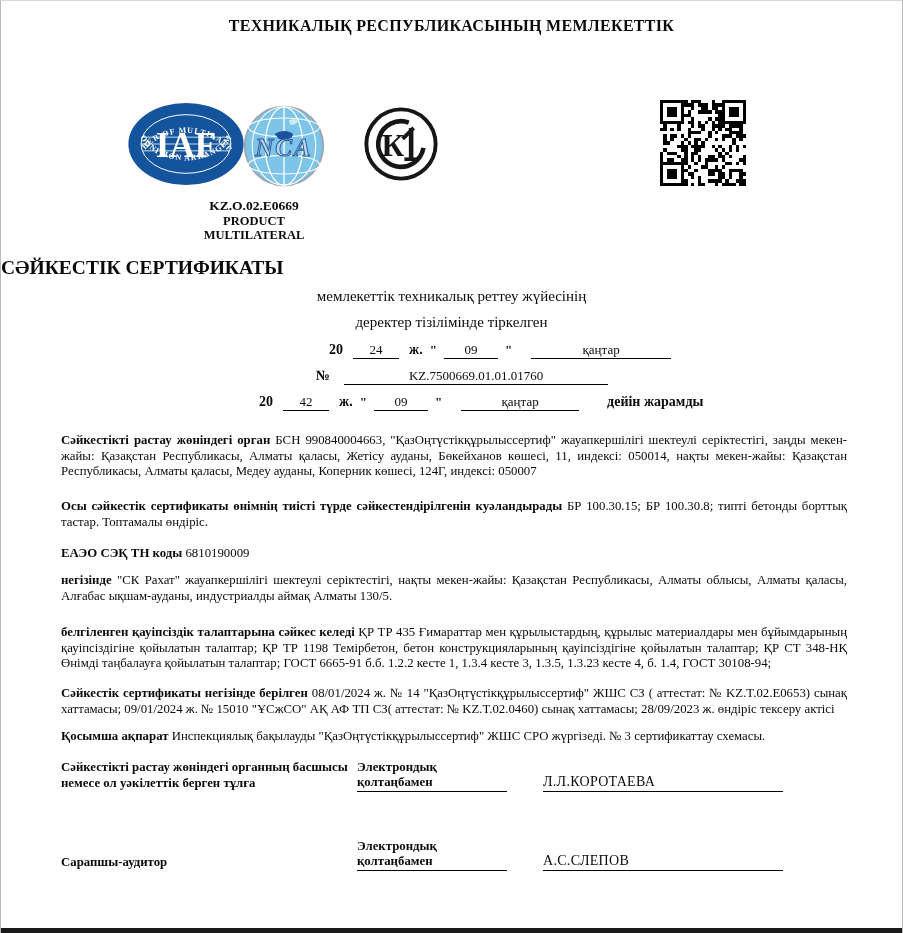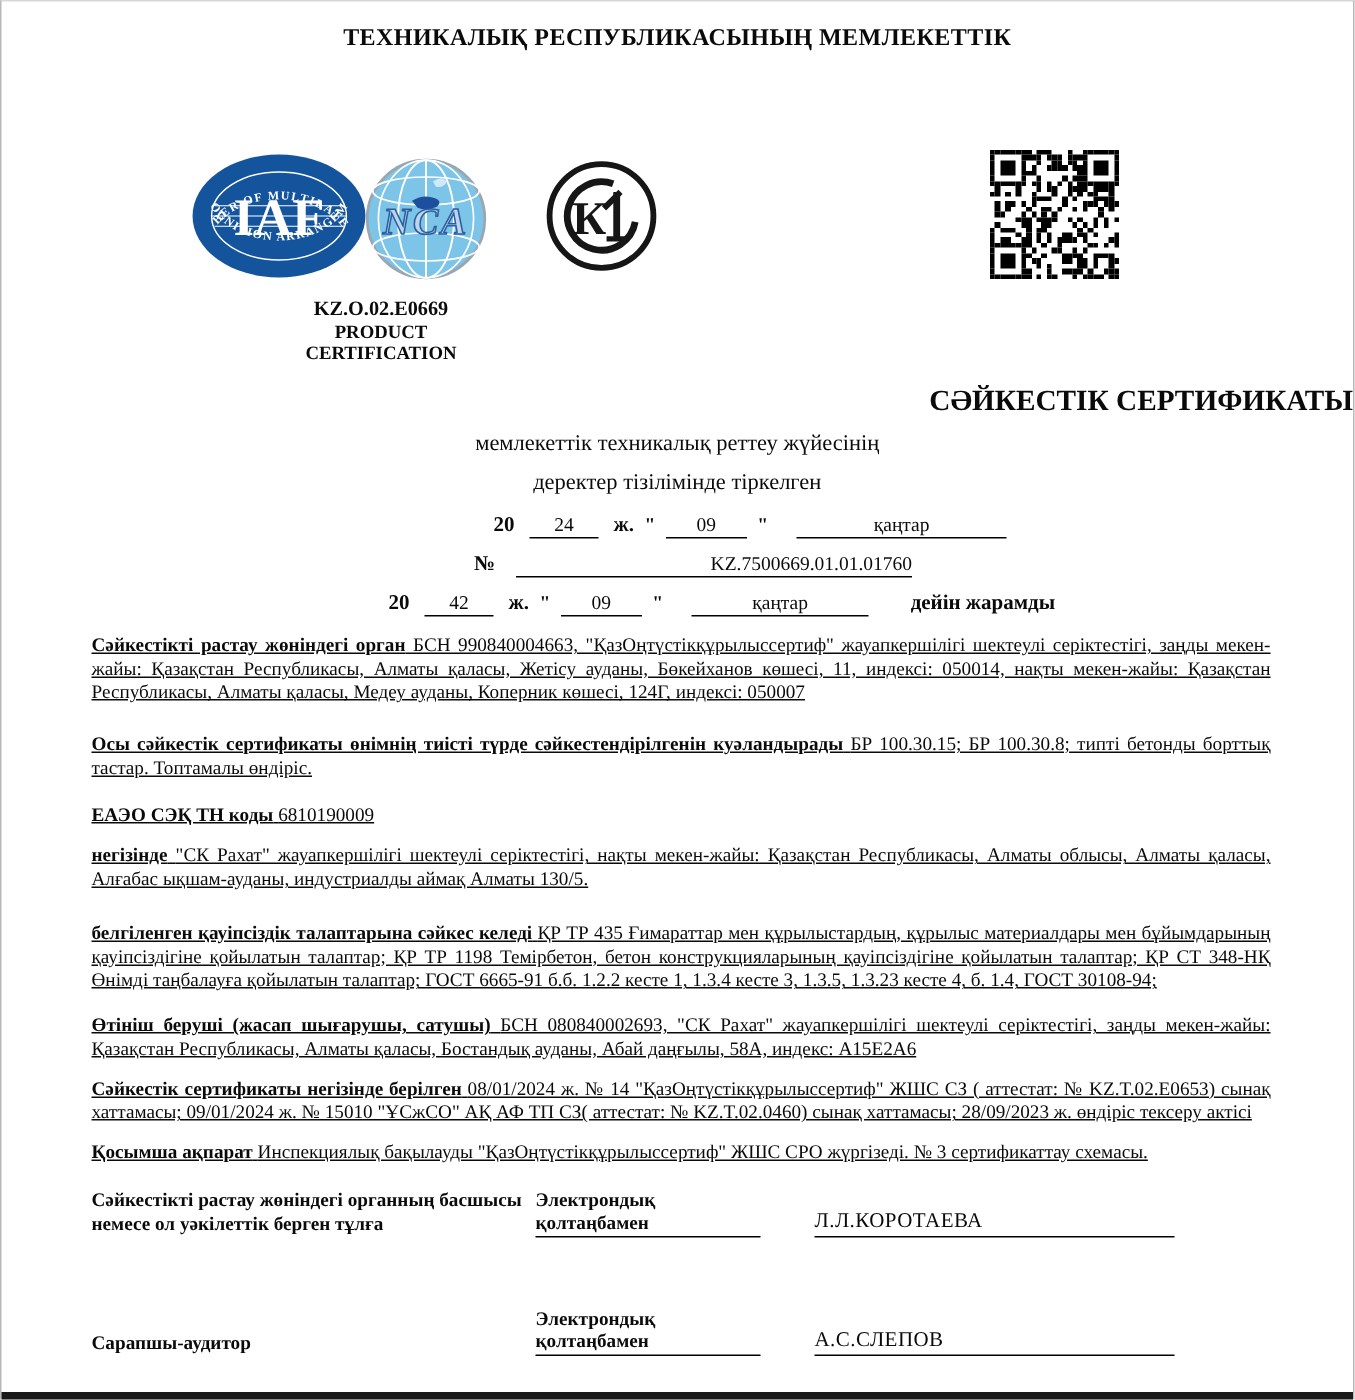--- a/index.html
+++ b/index.html
@@ -32,41 +32,41 @@
   .qr-grid{display:grid;width:100%;height:100%;
     grid-template-rows:repeat(25,1fr);grid-template-columns:repeat(25,1fr);}
   .qr-grid div{background:#000;}
 
   .acc-code{position:absolute;left:168px;top:197px;width:170px;text-align:center;
     font-weight:bold;font-size:13.5px;}
   .scope{position:absolute;left:168px;top:214px;width:170px;text-align:center;
     font-weight:bold;font-size:12.5px;line-height:1.1;}
 
   
-  .title-main{text-align:right;font-weight:bold;font-size:19.5px;margin-top:6px;}
+  .title-main{text-align:left;font-weight:bold;font-size:19.5px;margin-top:6px;}
   .title-sub{text-align:center;font-size:15px;margin-top:9px;}
 
   
   .reg{font-size:13px;margin-top:11px;}
   .reg-row{display:flex;align-items:baseline;height:26px;}
   .b{font-weight:bold;font-size:14px;}
   .q{font-weight:bold;margin:0 7px;}
   .u{border-bottom:1px solid #000;text-align:center;display:inline-block;}
   .u-year{width:46px;margin:0 10px;}
   .u-day{width:54px;}
   .u-month1{width:140px;margin-left:12px;}
   .u-month2{width:118px;margin-left:12px;}
-  .u-number{width:264px;margin-left:14px;text-align:right;}
+  .u-number{width:264px;margin-left:14px;text-align:center;}
   .row1{padding-left:328px;}
   .row2{padding-left:315px;}
   .row3{padding-left:258px;}
   .valid{margin-left:28px;}
 
   
-  .body-text{margin-top:3px;text-decoration:underline;}
+  .body-text{margin-top:13px;}
   .body-text p{
     margin:0 55px 0 60px;font-size:12.8px;line-height:1.23;text-align:justify;
   }
   .p1{margin-bottom:19px !important;}
   .p2{margin-bottom:15px !important;}
   .p3{margin-bottom:12px !important;}
   .p4{margin-bottom:20px !important;}
   .p5{margin-bottom:14px !important;}
   .p6{margin-bottom:11px !important;}
   .p7{margin-bottom:11px !important;}
@@ -455,21 +455,21 @@
           <div style="grid-row:25;grid-column:21"></div>
           <div style="grid-row:25;grid-column:22"></div>
           <div style="grid-row:25;grid-column:24"></div>
           <div style="grid-row:25;grid-column:25"></div>
         </div>
     </div>
 
     <div class="acc-code">KZ.O.02.E0669</div>
     <div class="scope">
       <div>PRODUCT</div>
-      <div>CERTIFICATION</div>
+      <div>MULTILATERAL</div>
     </div>
   </div>
 
   <div class="title-main">СӘЙКЕСТІК СЕРТИФИКАТЫ</div>
   <div class="title-sub">мемлекеттік техникалық реттеу жүйесінің</div>
   <div class="title-sub">деректер тізілімінде тіркелген</div>
 
   <div class="reg">
     <div class="reg-row row1">
       <span class="b">20</span>
@@ -495,21 +495,20 @@
       <span class="b valid">дейін жарамды</span>
     </div>
   </div>
 
   <div class="body-text">
     <p class="p1"><span class="lbl">Сәйкестікті растау жөніндегі орган</span> <span>БСН 990840004663, "ҚазОңтүстікқұрылыссертиф" жауапкершілігі шектеулі серіктестігі, заңды мекен-жайы: Қазақстан Республикасы, Алматы қаласы, Жетісу ауданы, Бөкейханов көшесі, 11, индексі: 050014, нақты мекен-жайы: Қазақстан Республикасы, Алматы қаласы, Медеу ауданы, Коперник көшесі, 124Г, индексі: 050007</span></p>
     <p class="p2"><span class="lbl">Осы сәйкестік сертификаты өнімнің тиісті түрде сәйкестендірілгенін куәландырады</span> <span>БР 100.30.15; БР 100.30.8; типті бетонды борттық тастар. Топтамалы өндіріс.</span></p>
     <p class="p3"><span class="lbl">ЕАЭО СЭҚ ТН коды</span> <span>6810190009</span></p>
     <p class="p4"><span class="lbl">негізінде</span> <span>"СК Рахат" жауапкершілігі шектеулі серіктестігі, нақты мекен-жайы: Қазақстан Республикасы, Алматы облысы, Алматы қаласы, Алғабас ықшам-ауданы, индустриалды аймақ Алматы 130/5.</span></p>
     <p class="p5"><span class="lbl">белгіленген қауіпсіздік талаптарына сәйкес келеді</span> <span>ҚР ТР 435 Ғимараттар мен құрылыстардың, құрылыс материалдары мен бұйымдарының қауіпсіздігіне қойылатын талаптар; ҚР ТР 1198 Темірбетон, бетон конструкцияларының қауіпсіздігіне қойылатын талаптар; ҚР СТ 348-НҚ Өнімді таңбалауға қойылатын талаптар; ГОСТ 6665-91 б.б. 1.2.2 кесте 1, 1.3.4 кесте 3, 1.3.5, 1.3.23 кесте 4, б. 1.4, ГОСТ 30108-94;</span></p>
-    <p class="p6"><span class="lbl">Өтініш беруші (жасап шығарушы, сатушы)</span> <span>БСН 080840002693, "СК Рахат" жауапкершілігі шектеулі серіктестігі, заңды мекен-жайы: Қазақстан Республикасы, Алматы қаласы, Бостандық ауданы, Абай даңғылы, 58А, индекс: A15E2A6</span></p>
     <p class="p7"><span class="lbl">Сәйкестік сертификаты негізінде берілген</span> <span>08/01/2024 ж. № 14 "ҚазОңтүстікқұрылыссертиф" ЖШС СЗ ( аттестат: № KZ.T.02.E0653) сынақ хаттамасы; 09/01/2024 ж. № 15010 "ҰСжСО" АҚ АФ ТП СЗ( аттестат: № KZ.T.02.0460) сынақ хаттамасы; 28/09/2023 ж. өндіріс тексеру актісі</span></p>
     <p class="p8"><span class="lbl">Қосымша ақпарат</span> <span>Инспекциялық бақылауды "ҚазОңтүстікқұрылыссертиф" ЖШС СРО жүргізеді. № 3 сертификаттау схемасы.</span></p>
   </div>
 
   <div class="sig-row sig1">
     <div class="sig-role">Сәйкестікті растау жөніндегі органның басшысы немесе ол уәкілеттік берген тұлға</div>
     <div class="sig-method">Электрондық қолтаңбамен</div>
     <div class="sig-name">Л.Л.КОРОТАЕВА</div>
   </div>
   <div class="sig-row sig2">

